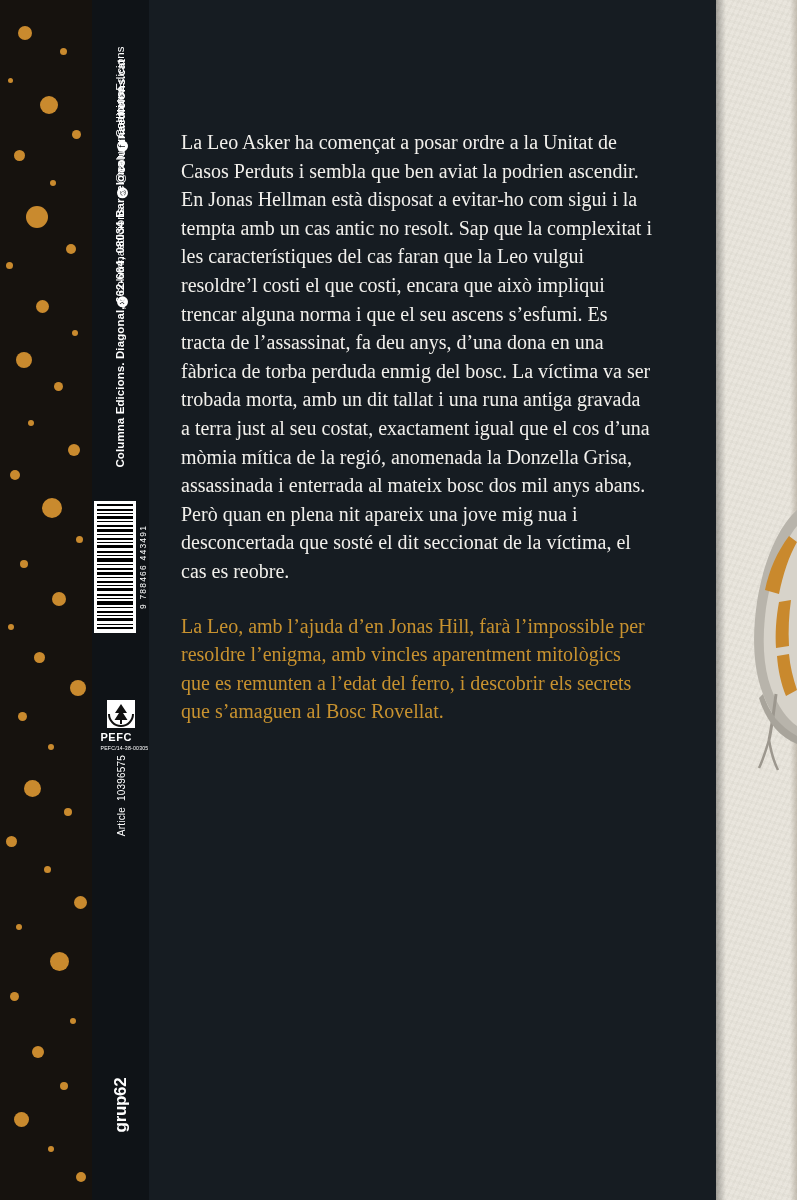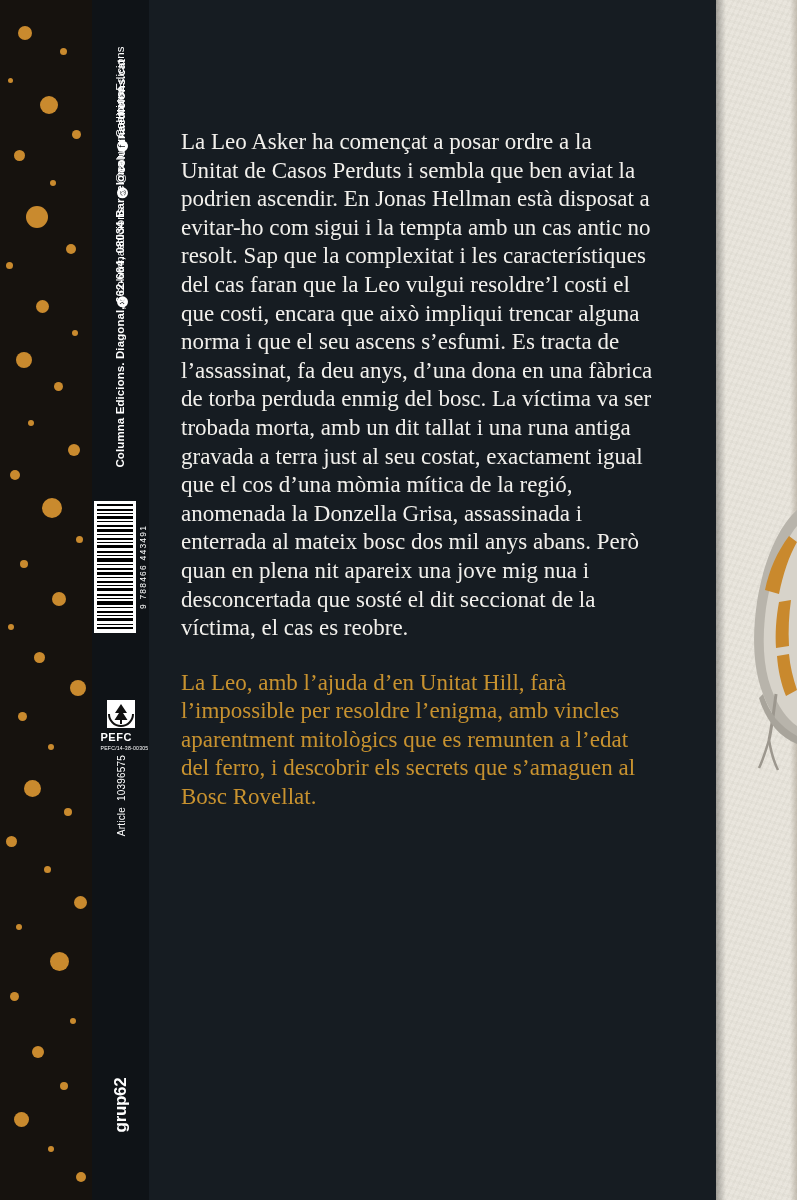--- a/index.html
+++ b/index.html
@@ -175,21 +175,21 @@
     width: 567px;
     height: 1200px;
     background: #161c22;
   }
   .blurb {
     position: absolute;
     left: 32px;
     top: 128px;
     width: 472px;
     color: #f2f0ec;
-    font-size: 23px;
+    font-size: 20px;
     line-height: 28.6px;
     text-align: left;
   }
   .blurb p { margin: 0; }
   .blurb .hook {
     margin-top: 26px;
     color: #c8922f;
   }
 
   
@@ -348,21 +348,21 @@
       <span class="lbl">Article</span>
       &nbsp;<span>10396575</span>
     </div>
 
     <div class="grup">grup62</div>
   </div>
 
   <div class="cover">
     <div class="blurb">
       <p>La Leo Asker ha començat a posar ordre a la Unitat de Casos Perduts i sembla que ben aviat la podrien ascendir. En Jonas Hellman està disposat a evitar-ho com sigui i la tempta amb un cas antic no resolt. Sap que la complexitat i les característiques del cas faran que la Leo vulgui resoldre’l costi el que costi, encara que això impliqui trencar alguna norma i que el seu ascens s’esfumi. Es tracta de l’assassinat, fa deu anys, d’una dona en una fàbrica de torba perduda enmig del bosc. La víctima va ser trobada morta, amb un dit tallat i una runa antiga gravada a terra just al seu costat, exactament igual que el cos d’una mòmia mítica de la regió, anomenada la Donzella Grisa, assassinada i enterrada al mateix bosc dos mil anys abans. Però quan en plena nit apareix una jove mig nua i desconcertada que sosté el dit seccionat de la víctima, el cas es reobre.</p>
-      <p class="hook">La Leo, amb l’ajuda d’en Unitat Hill, farà l’impossible per resoldre l’enigma, amb vincles aparentment mitològics que es remunten a l’edat del ferro, i descobrir els secrets que s’amaguen al Bosc Rovellat.</p>
+      <p class="hook">La Leo, amb l’ajuda d’en Jonas Hill, farà l’impossible per resoldre l’enigma, amb vincles aparentment mitològics que es remunten a l’edat del ferro, i descobrir els secrets que s’amaguen al Bosc Rovellat.</p>
     </div>
   </div>
 
   <div class="flap">
     <div class="flap-texture"></div>
     <div class="flap-inner-shadow"></div>
     <div class="flap-right-edge"></div>
 
     <svg class="bird" viewBox="0 0 78 300">
 

